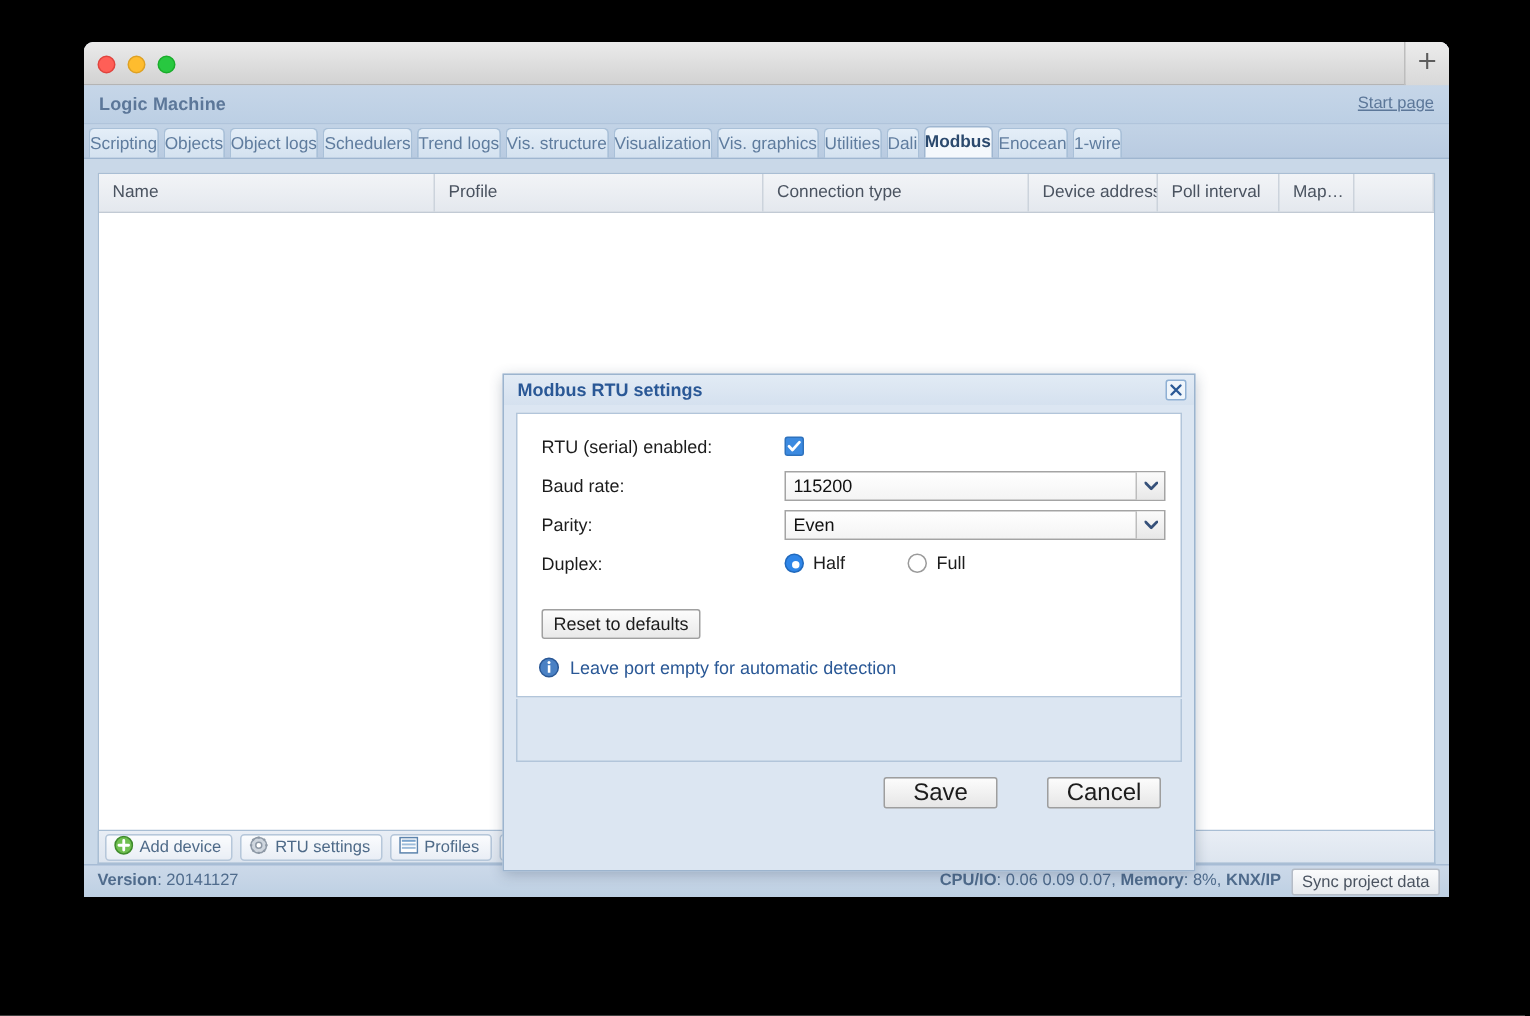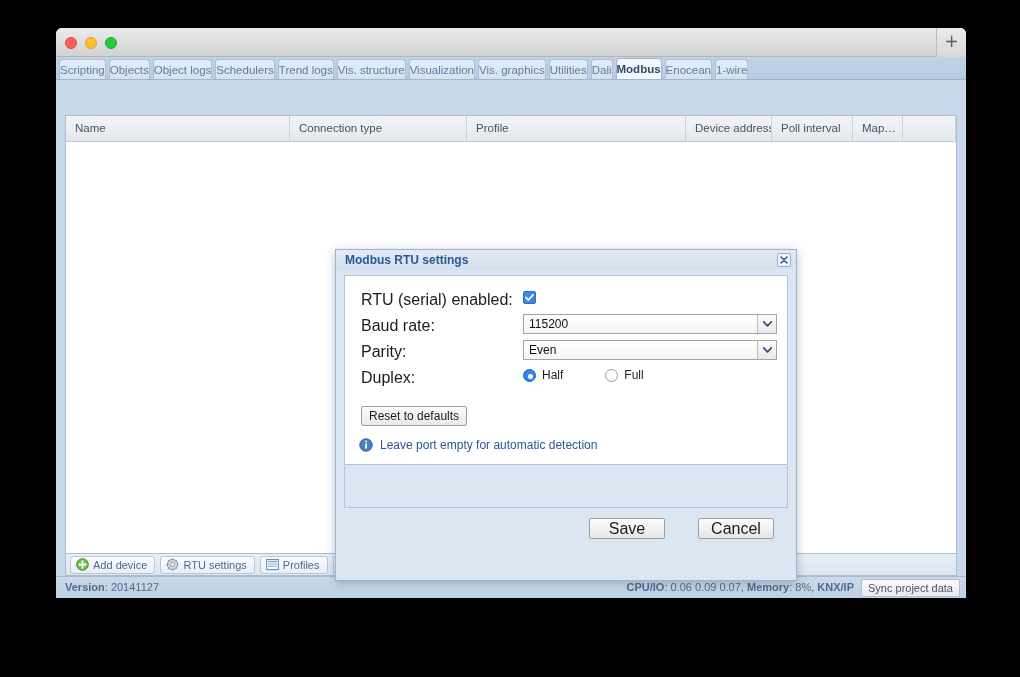--- a/index.html
+++ b/index.html
@@ -218,21 +218,21 @@
     background: #ffffff;
     border: 1px solid #b2c5da;
   }
   .frow {
     position: relative;
     height: 26px;
     margin: 0 0 0 16px;
   }
   .flabel {
     position: absolute; left: 0; top: 5px;
-    font-size: 16px; color: #1c1c1c;
+    font-size: 12px; color: #1c1c1c;
   }
   .fctl { position: absolute; left: 162px; top: 2px; }
 
   .chk {
     width: 13px; height: 13px;
     background: #3c8ae0;
     border: 1px solid #2e72bd;
     border-radius: 2px;
     margin-top: 3px;
     cursor: pointer;
@@ -334,28 +334,32 @@
     <div class="lights">
       <div class="light l-red"></div>
       <div class="light l-yellow"></div>
       <div class="light l-green"></div>
     </div>
     <div id="newtab">+</div>
   </div>
 
   <div id="app">
 
+    <div id="app-header">
+      <div id="app-title">Logic Machine</div>
+      <div id="start-page">Start page</div>
+    </div>
 
     <div id="tabstrip"><div class="tab">Scripting</div><div class="tab">Objects</div><div class="tab">Object logs</div><div class="tab">Schedulers</div><div class="tab">Trend logs</div><div class="tab">Vis. structure</div><div class="tab">Visualization</div><div class="tab">Vis. graphics</div><div class="tab">Utilities</div><div class="tab">Dali</div><div class="tab active">Modbus</div><div class="tab">Enocean</div><div class="tab">1-wire</div></div>
 
     <div id="content">
       <div id="table-head">
           <div class="th" style="width: 224px; flex: 0 0 auto;">Name</div>
+          <div class="th" style="width: 219px; flex: 0 0 auto;">Profile</div>
           <div class="th" style="width: 177px; flex: 0 0 auto;">Connection type</div>
-          <div class="th" style="width: 219px; flex: 0 0 auto;">Profile</div>
           <div class="th" style="width: 86px; flex: 0 0 auto;">Device address</div>
           <div class="th" style="width: 81px; flex: 0 0 auto;">Poll interval</div>
           <div class="th" style="width: 50px; flex: 0 0 auto;">Map…</div>
           <div class="th" style="width: 49px; flex: 1 1 auto;"></div>
         </div>
       <div id="table-body"></div>
     </div>
 
     <div id="toolbar"><div class="tb-btn"><span class="tb-ico"><svg width="13" height="13" viewBox="0 0 13 13">
               <circle cx="6.5" cy="6.5" r="5.8" fill="#6fbf4f" stroke="#3f8b2c" stroke-width="1"></circle>

